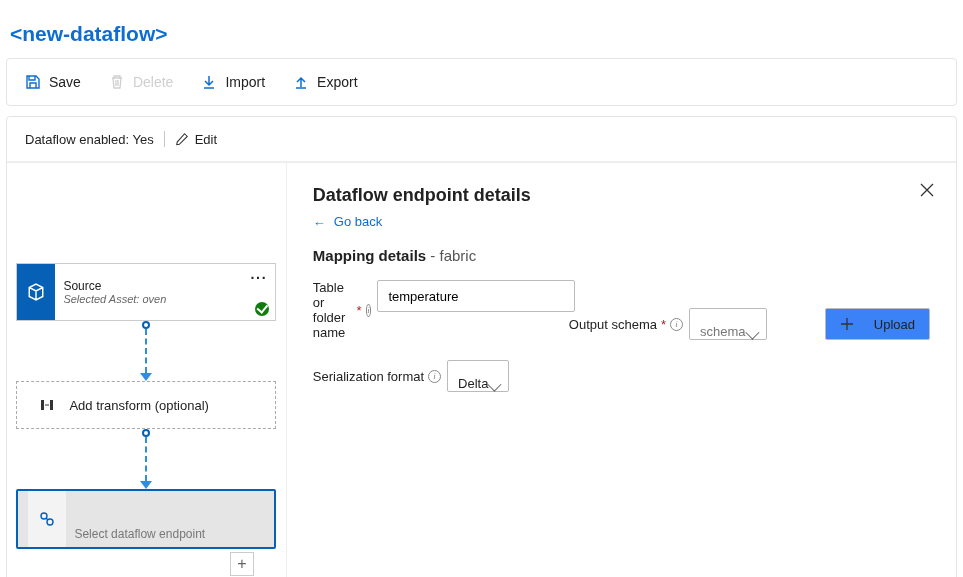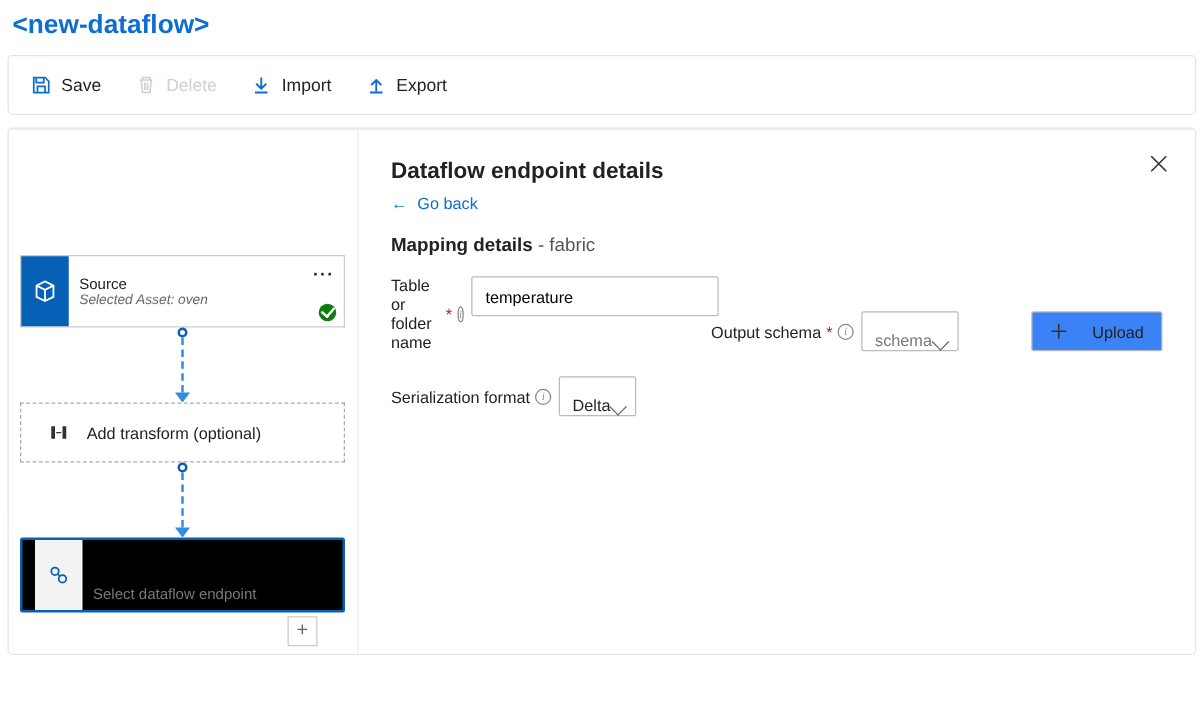--- a/index.html
+++ b/index.html
@@ -1,36 +1,36 @@
 <!DOCTYPE html>
 <html><head>
 <meta charset="utf-8">
 <style>
   * { box-sizing: border-box; }
   html,body { margin:0; padding:0; font-family:"Segoe UI",Arial,sans-serif; font-size:13px; color:#222; background:#fff; }
-  .page { width:963px; height:577px; position:relative; overflow:hidden; padding:6px 6px 0; }
+  .page { width:963px; height:577px; position:relative; overflow:hidden; padding:20px 6px 0; }
   .title { color:#0d6dd1; font-size:21px; font-weight:600; padding:2px 0 12px 4px; }
   .panel { border:1px solid #e4e4e4; border-radius:4px; background:#fff; }
   .toolbar { height:48px; display:flex; align-items:center; gap:28px; padding:0 18px; }
   .tbtn { display:flex; align-items:center; gap:8px; cursor:pointer; font-size:14px; }
   .tbtn.disabled { color:#cfcfcf; cursor:default; }
   .tbtn svg { width:16px; height:16px; flex:none; }
   .status-row { border-bottom:1px solid #eee; padding:14px 18px; display:flex; align-items:center; gap:10px; }
   .vsep { width:1px; height:16px; background:#c8c8c8; }
   .editlink { display:flex; align-items:center; gap:6px; cursor:pointer; }
   .editlink svg { width:14px; height:14px; }
   .workarea { display:flex; border-top:1px solid #eee; height:420px; }
   .canvas { width:328px; border-right:1px solid #eee; position:relative; padding-top:100px; }
   .node-stack { position:relative; display:flex; flex-direction:column; align-items:center; }
   .node { width:260px; display:flex; align-items:center; background:#fff; position:relative; }
   .node.solid { border:1px solid #ccc; }
   .node.solid .icon { width:38px; height:56px; display:flex; align-items:center; justify-content:center; }
   .node.source .icon { background:#0560b6; color:#fff; }
   .node.source.solid { border-color:#ccc; }
-  .node.select { border:2px solid #0560b6; background:#000000; height:60px; }
+  .node.select { border:2px solid #0560b6; background:#e5e5e5; height:60px; }
   .node.select .icon { background:#f3f3f3; color:#0560b6; width:38px; height:100%; display:flex; align-items:center; justify-content:center; }
   .node .body { flex:1; padding:6px 8px; font-size:12px; }
   .node .body .small { font-size:11px; color:#666;font-style:italic; }
   .node .more { position:absolute; top:6px; right:8px; font-weight:700; font-size:14px; color:#222; cursor:pointer; letter-spacing:1px; }
   .check { position:absolute; bottom:4px; right:6px; width:14px; height:14px; border-radius:50%; background:#107c10; display:flex; align-items:center; justify-content:center; }
   .check::after { content:""; width:5px; height:8px; border:solid #fff; border-width:0 2px 2px 0; transform:rotate(40deg) translate(-1px,-1px); }
   .node.dashed { border:1px dashed #aaa; height:48px; justify-content:flex-start; padding-left:22px; gap:14px; }
   .node.dashed .icon { width:16px; height:16px; }
   .connector { width:2px; height:60px; position:relative; display:flex; flex-direction:column; align-items:center; }
   .connector .dot { width:8px; height:8px; border:2px solid #0560b6; border-radius:50%; background:#fff; }
@@ -85,20 +85,30 @@
       <svg viewBox="0 0 16 16">
           <path fill="none" stroke="#0d6dd1" stroke-width="1.5" d="M8 13V4M4 8l4-4 4 4M3 14h10"></path>
         </svg>
       <span>Export</span>
     </div>
   </div>
 
   <div style="height:10px"></div>
 
   <div class="panel">
+    <div class="status-row">
+      <span>Dataflow enabled: Yes</span>
+      <div class="vsep"></div>
+      <div class="editlink">
+        <svg viewBox="0 0 16 16">
+            <path fill="none" stroke="#333" stroke-width="1.2" d="M11 2l3 3L5 14l-3 .5.5-3z"></path>
+          </svg>
+        <span>Edit</span>
+      </div>
+    </div>
 
     <div class="workarea">
       <div class="canvas">
         <div class="node-stack">
           <div class="node solid source">
             <div class="icon">
               <svg width="18" height="18" viewBox="0 0 16 16">
                   <path fill="none" stroke="#fff" stroke-width="1.3" d="M8 1l6 3v8l-6 3-6-3V4zM2 4l6 3 6-3M8 7v8"></path>
                 </svg>
             </div>

